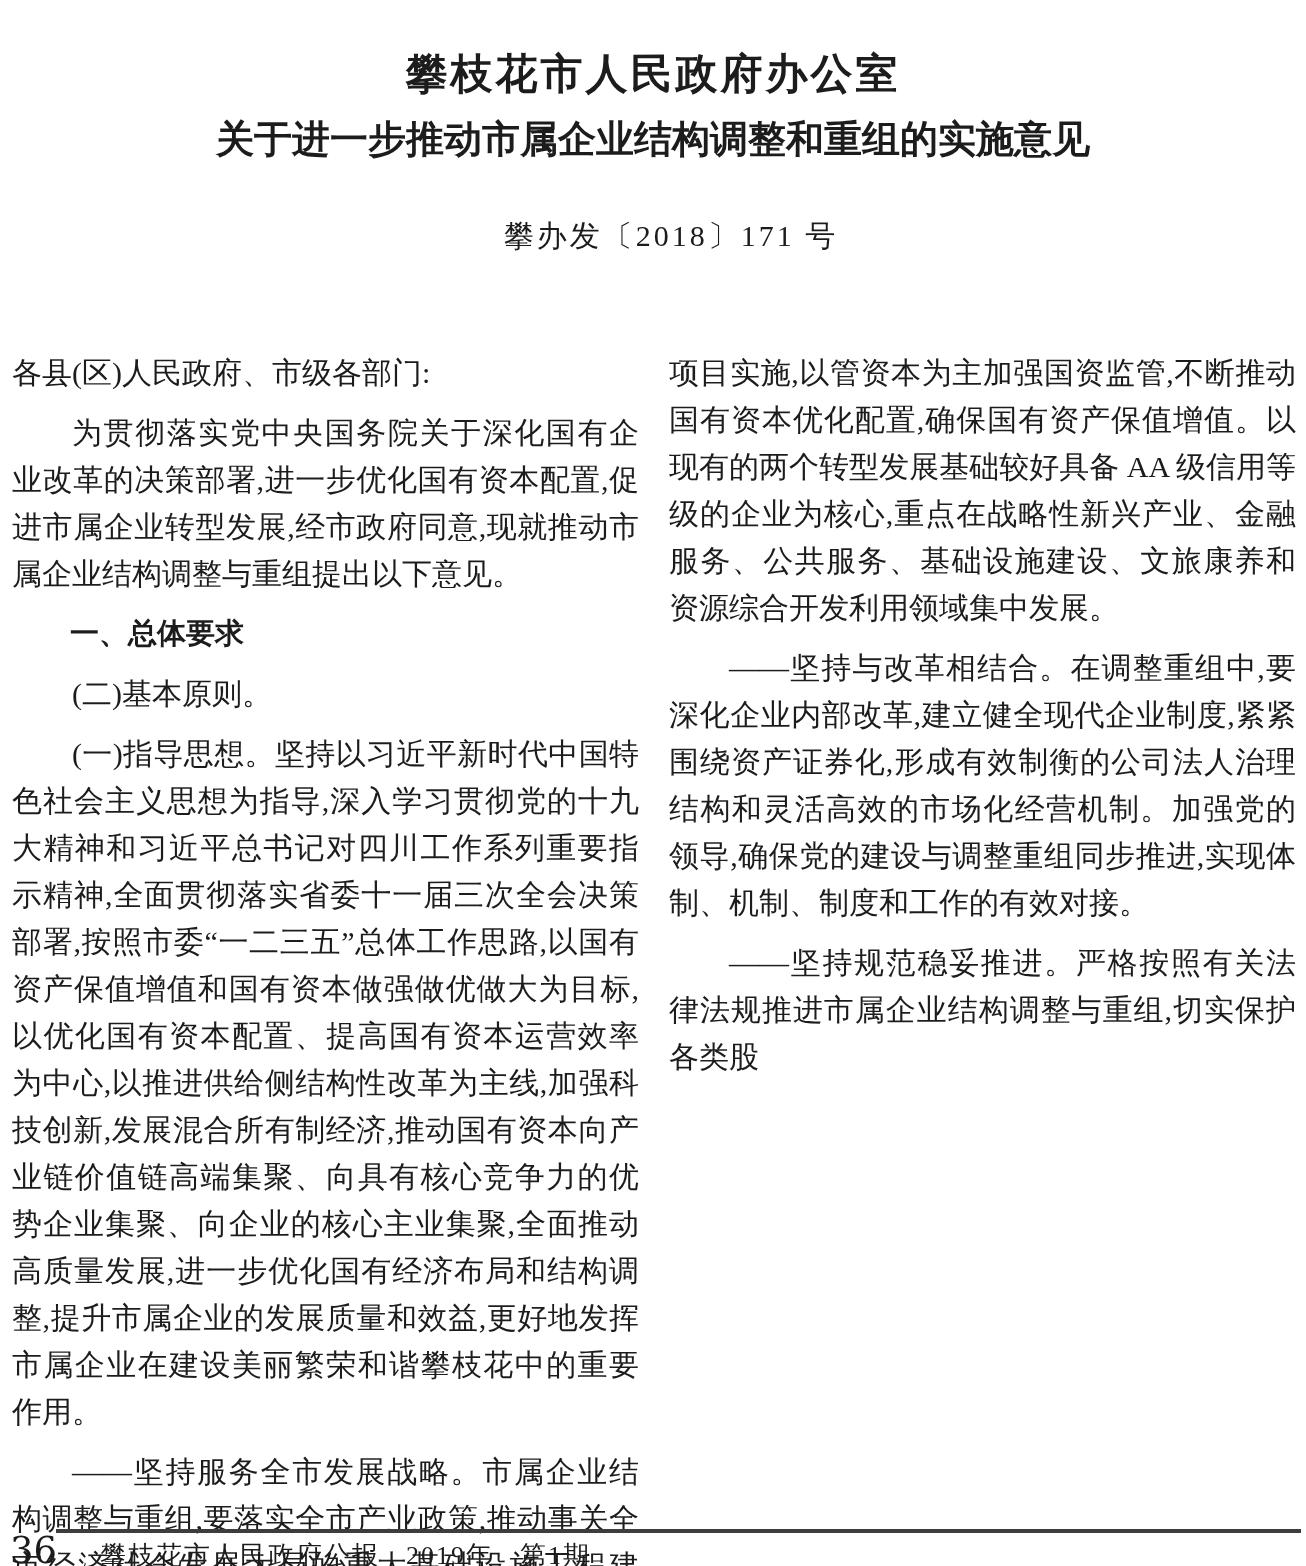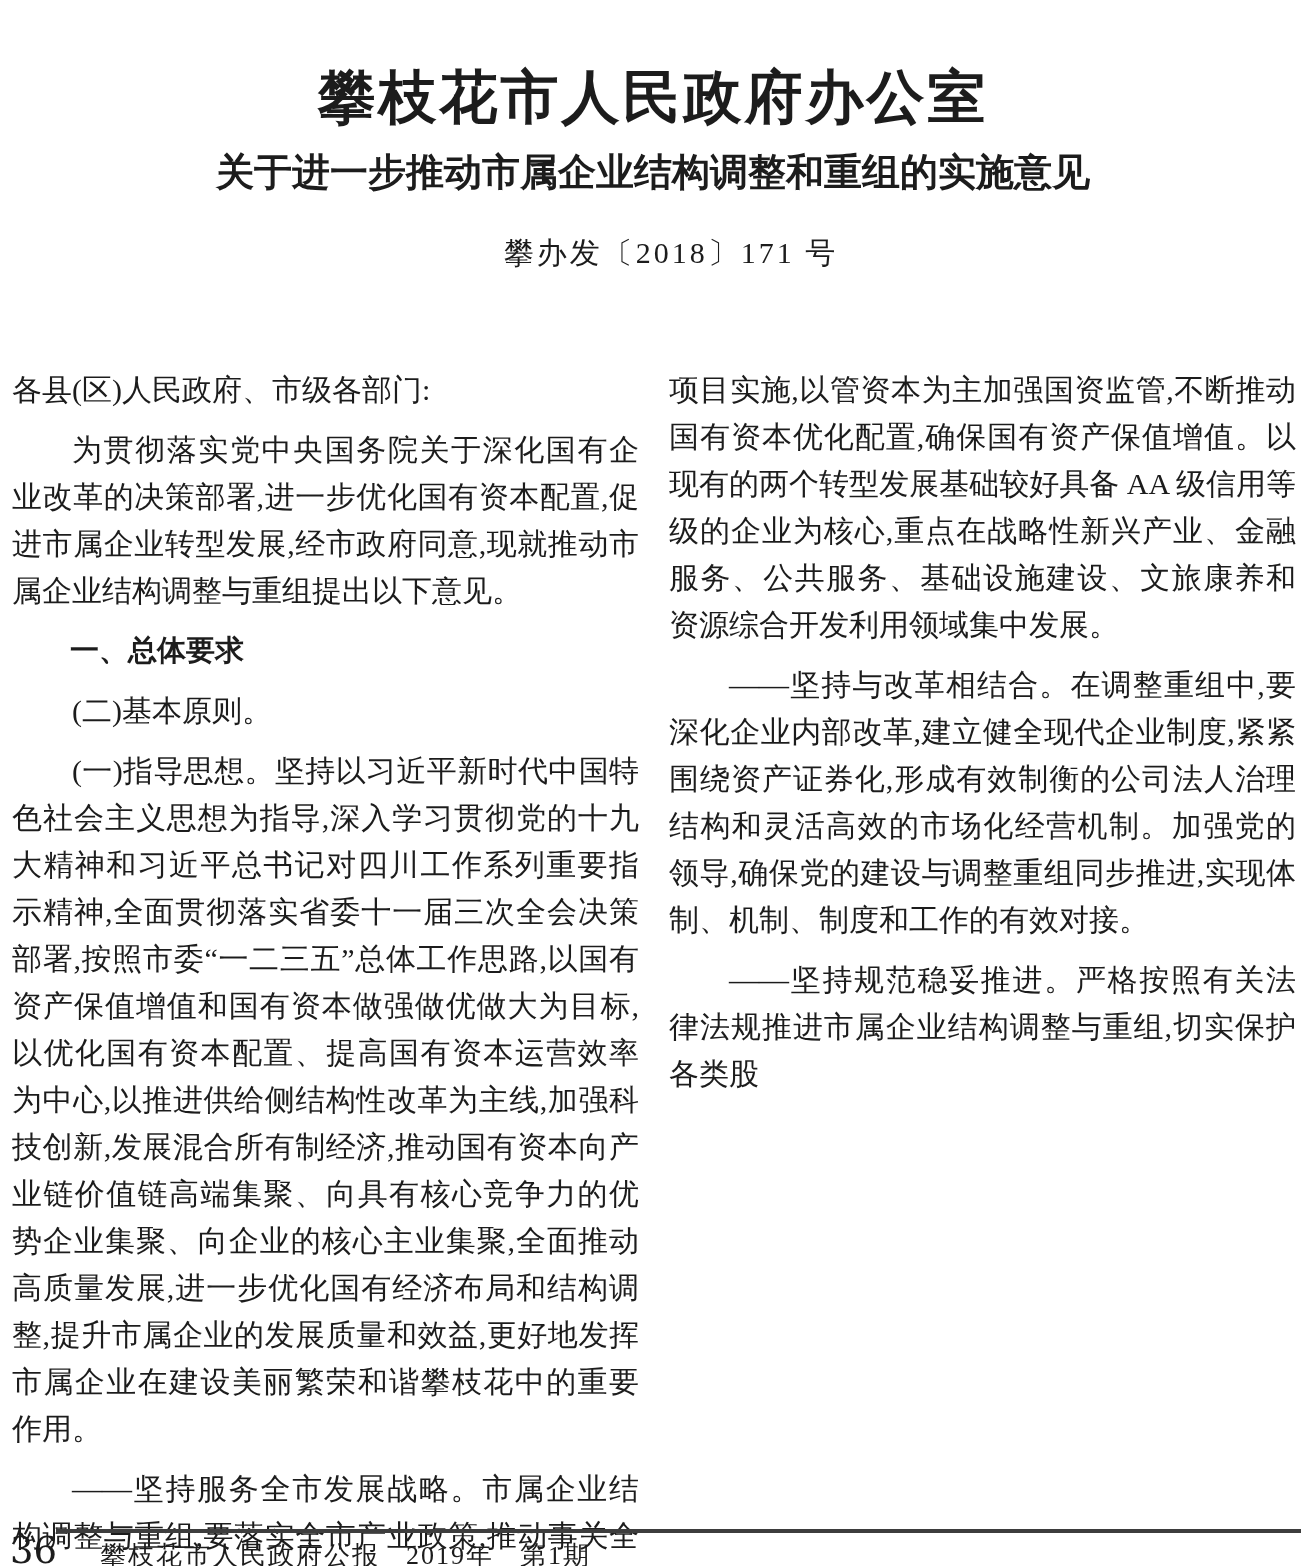--- a/index.html
+++ b/index.html
@@ -8,33 +8,33 @@
     width:1306px; height:1566px;
     margin:0 auto;
     background:#ffffff;
     color:#1c1c1c;
     font-family:"Liberation Serif","DejaVu Serif",serif;
     overflow:hidden;
   }
   
   .title-block { text-align:center; }
   .title-line1 {
-    padding-top:68px;
-    font-size:58px; font-weight:bold;
+    padding-top:52px;
+    font-size:42px; font-weight:bold;
     letter-spacing:3px; line-height:1.05;
     white-space:nowrap;
   }
   .title-line2 {
     margin-top:24px;
     font-size:38px; font-weight:bold;
     letter-spacing:0px; line-height:1.05;
     white-space:nowrap;
   }
   .doc-number {
-    margin-top:40px;
+    margin-top:56px;
     font-size:30px; letter-spacing:3px;
     font-weight:normal;
     padding-left:36px;
   }
   
   .columns {
     display:flex;
     margin-top:92px;
     padding:0 10px 0 12px;
     gap:30px;

